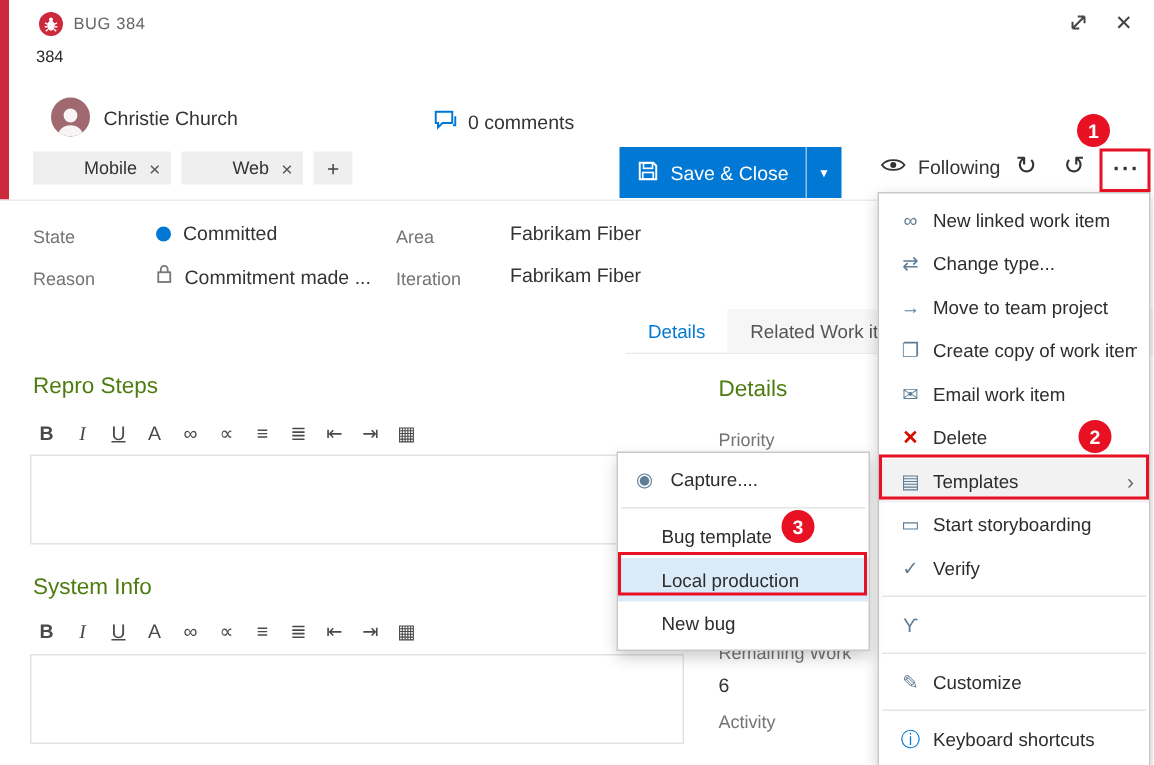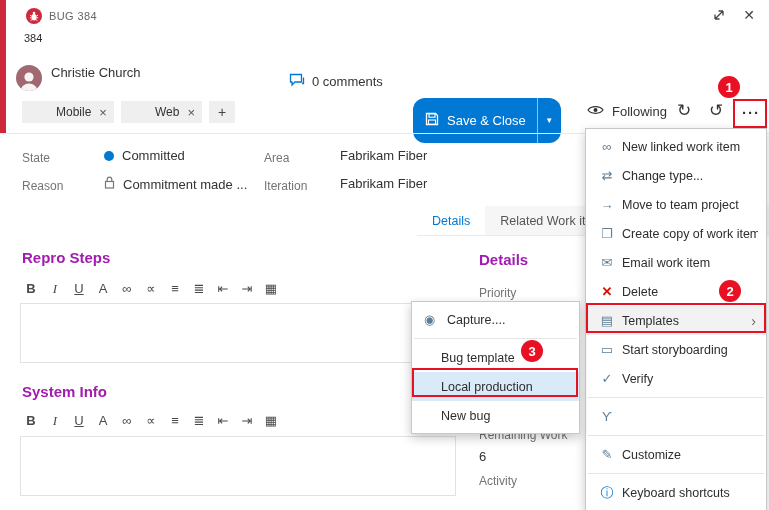--- a/index.html
+++ b/index.html
@@ -11,33 +11,33 @@
 
   .type-row { position:absolute; left:26px; top:8px; display:flex; align-items:center; gap:7px; }
   .bug-badge { width:16px; height:16px; border-radius:50%; background:#cc293d; display:inline-flex; align-items:center; justify-content:center; }
   .type-label { font-size:11px; color:#666; letter-spacing:.4px; }
 
   .window-controls { position:absolute; right:14px; top:8px; display:flex; gap:17px; align-items:center; }
   .win-btn { font-size:14px; color:#444; cursor:pointer; line-height:1; display:inline-flex; align-items:center; }
 
   .title-row { position:absolute; left:24px; top:32px; font-size:11px; color:#2b2b2b; display:flex; gap:15px; }
 
-  .assignee-row { position:absolute; left:16px; top:65px; display:flex; align-items:flex-start; gap:9px; }
+  .assignee-row { position:absolute; left:34px; top:65px; display:flex; align-items:center; gap:9px; }
   .avatar { width:26px; height:26px; border-radius:50%; background:#a0686f; display:inline-flex; align-items:flex-end; justify-content:center; overflow:hidden; }
   .assignee-name { font-size:13px; cursor:pointer; }
 
   .comments { position:absolute; left:289px; top:73px; display:flex; align-items:center; gap:7px; font-size:13px; cursor:pointer; }
 
   .tags-row { position:absolute; left:22px; top:101px; display:flex; gap:7px; align-items:center; }
   .tag { display:inline-flex; align-items:center; background:#efefef; font-size:12px; height:22px; color:#333;padding-left:26px; }
   .tag-label { padding:0 5px 0 8px; }
   .tag-x { padding:0 7px 0 3px; color:#555; cursor:pointer; font-size:13px; }
   .tag.add { padding:0 9px; cursor:pointer; font-size:14px; color:#444; }
 
-  .save-split { position:absolute; left:413px; top:98px; height:45px; display:flex; background:#0078d4; color:#fff;border-radius:12px; }
+  .save-split { position:absolute; left:413px; top:98px; height:34px; display:flex; background:#0078d4; color:#fff; }
   .save-main { display:flex; align-items:center; gap:8px; padding:0 11px 0 12px; font-size:13px; cursor:pointer; }
   .save-caret { width:24px; display:flex; align-items:center; justify-content:center; border-left:1px solid rgba(255,255,255,.55); font-size:8px; cursor:pointer; }
 
   .following { position:absolute; left:587px; top:104px; display:flex; align-items:center; gap:8px; font-size:13px; cursor:pointer; }
   .icon-btn { position:absolute; font-size:17px; color:#333; cursor:pointer; line-height:1; }
   .icon-btn.refresh { left:677px; top:102px; }
   .icon-btn.undo   { left:709px; top:102px; }
   .icon-btn.more   { left:742px; top:105px; font-size:15px; font-weight:bold; letter-spacing:1px; }
 
   .fields { position:absolute; left:0; top:133px; width:100%; height:74px; border-top:1px solid #eaeaea; }
@@ -47,21 +47,21 @@
   .lab-reason{ left:22px; top:45px; } .val-reason{ left:104px; top:42px; }
   .lab-area  { left:264px; top:17px; } .val-area { left:340px; top:14px; }
   .lab-iter  { left:264px; top:45px; } .val-iter { left:340px; top:42px; }
   .state-dot { width:10px; height:10px; border-radius:50%; background:#0078d4; }
 
   .tabstrip { position:absolute; left:417px; top:206px; right:0; height:30px; display:flex; border-bottom:1px solid #eaeaea; }
   .tab { display:flex; align-items:center; padding:0 15px; font-size:12.5px; cursor:pointer; white-space:nowrap; }
   .tab.active { color:#0078d4; background:#fff; }
   .tab.inactive { background:#f6f6f6; color:#555; flex:1; }
 
-  .sec-h { position:absolute; font-size:15px; font-weight:bold; color:#a21caf; }
+  .sec-h { position:absolute; font-size:15px; font-weight:normal; color:#4d7c0f; }
   .h-repro  { left:22px; top:249px; }
   .h-system { left:22px; top:383px; }
   .h-details{ left:479px; top:251px; }
 
   .ed-toolbar { position:absolute; left:20px; display:flex; gap:2px; }
   .tb1 { top:278px; } .tb2 { top:410px; }
   .tb-btn { width:22px; height:21px; display:inline-flex; align-items:center; justify-content:center; font-size:13px; color:#4a4a4a; cursor:pointer; }
   .tb-btn.bold { font-weight:bold; }
   .tb-btn.italic { font-style:italic; font-family:"Liberation Serif", serif; }
   .tb-btn.underline { text-decoration:underline; }

